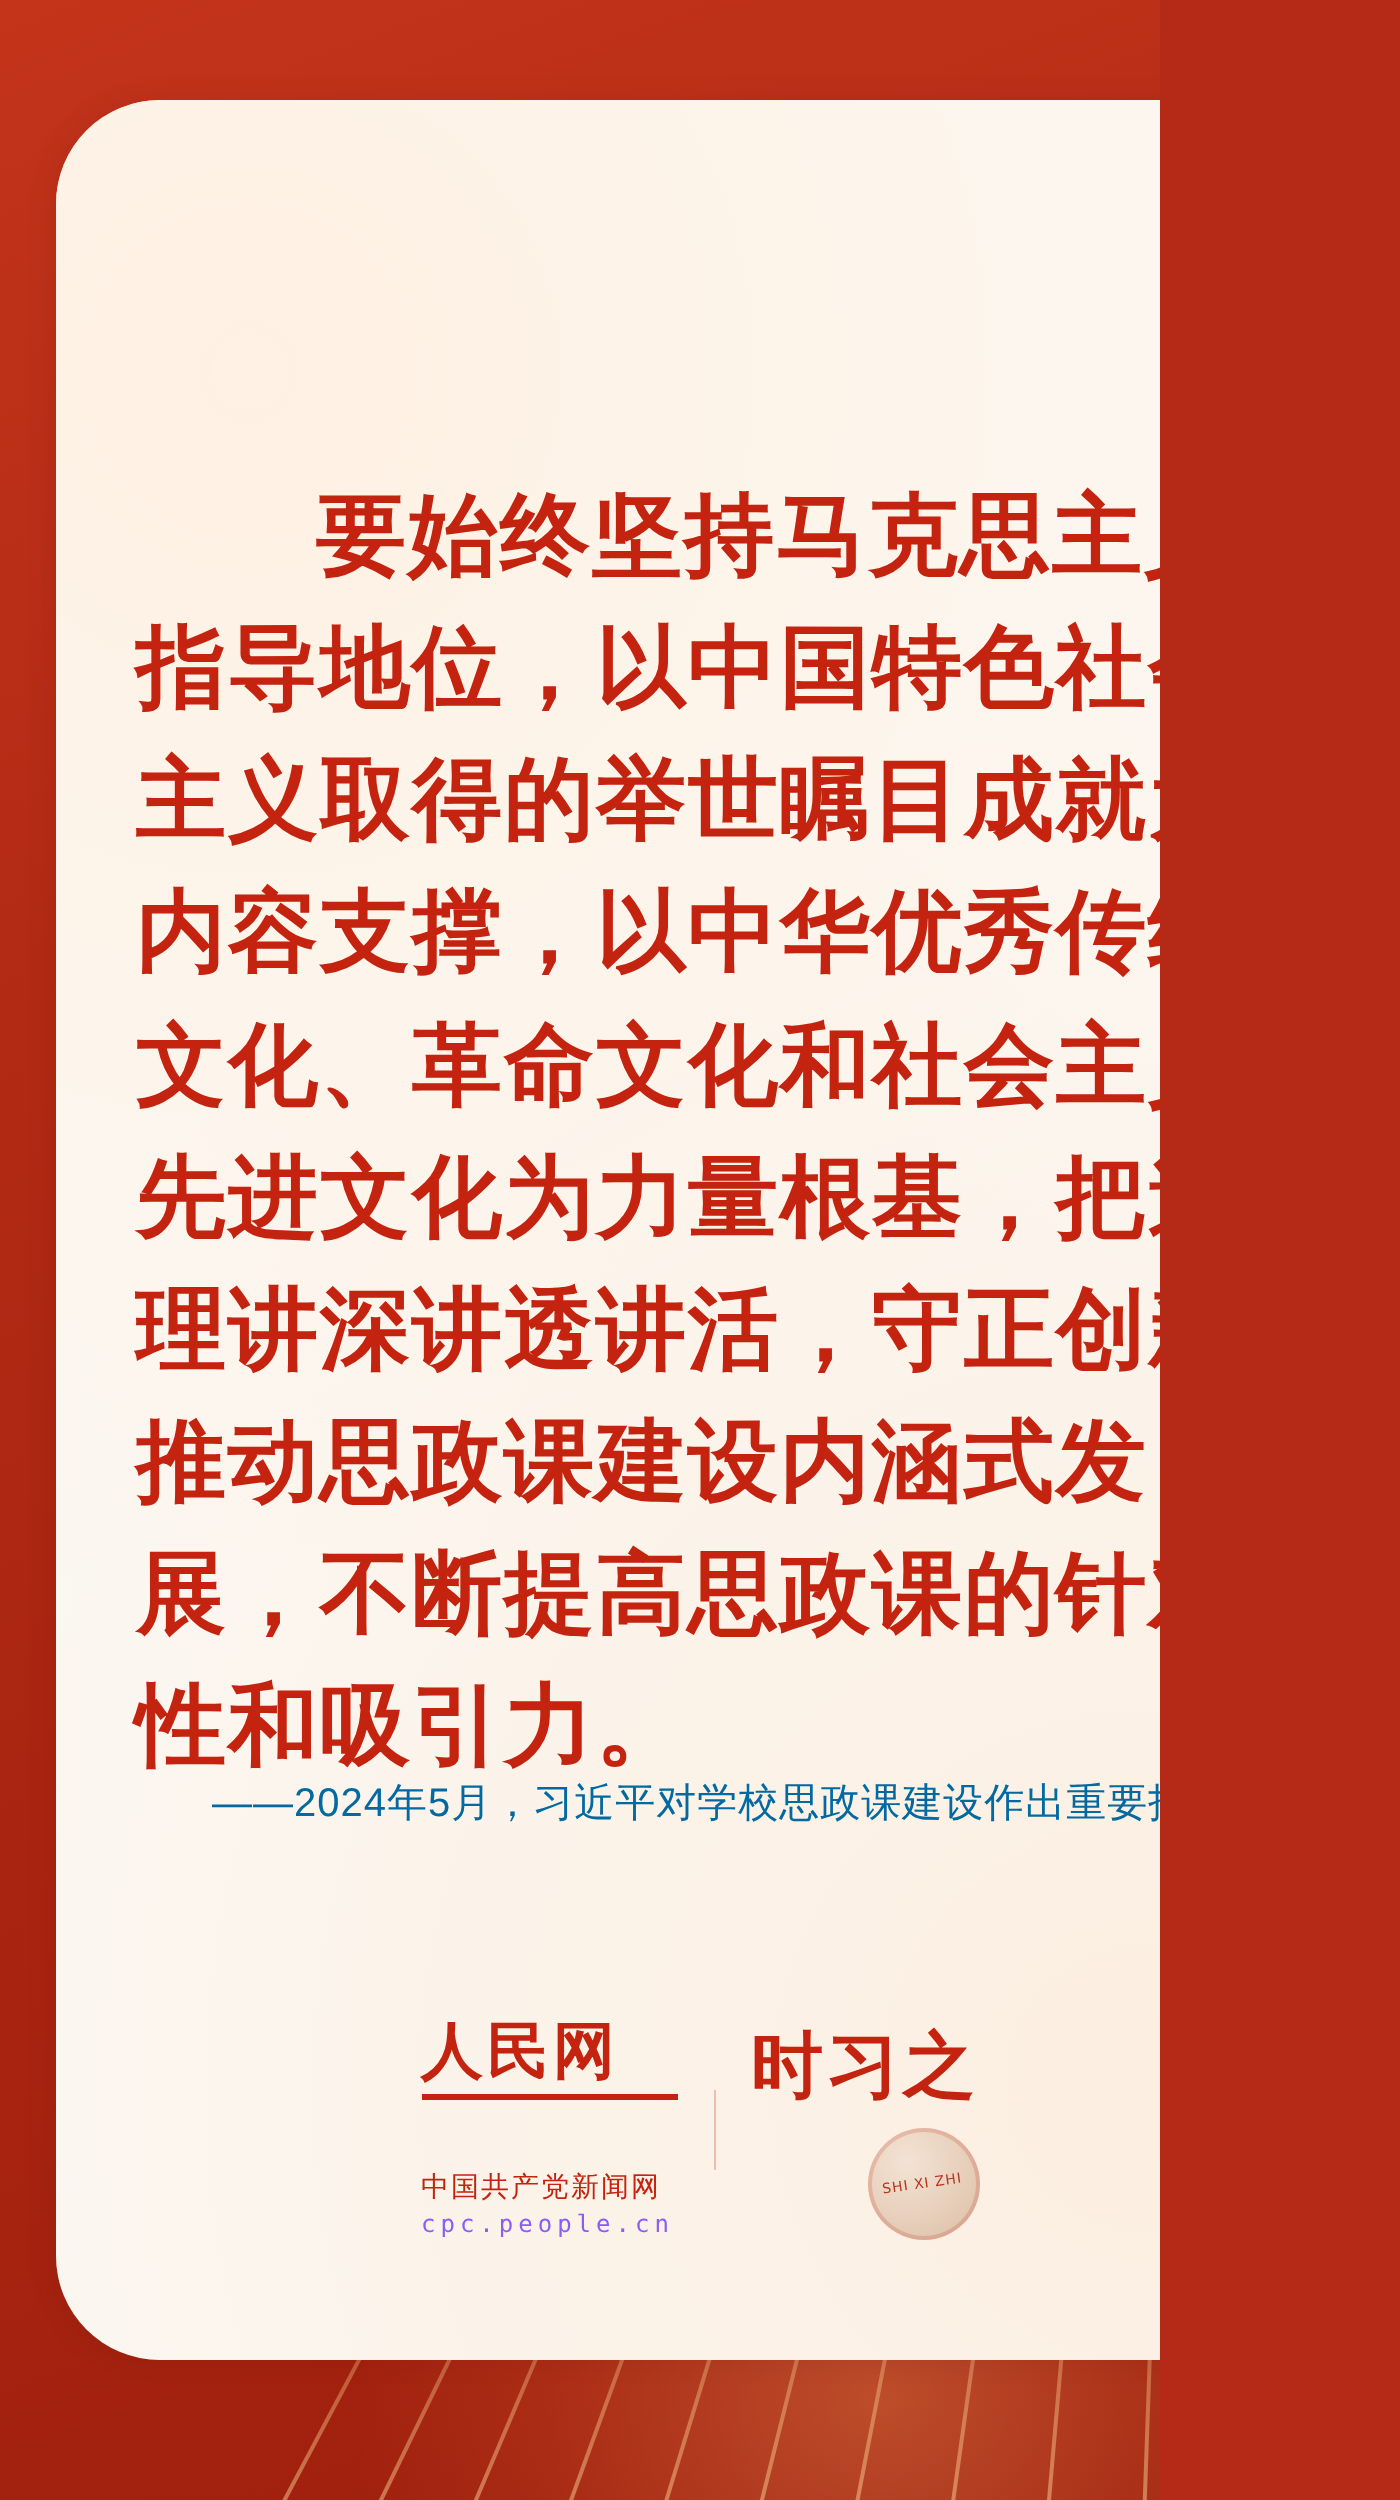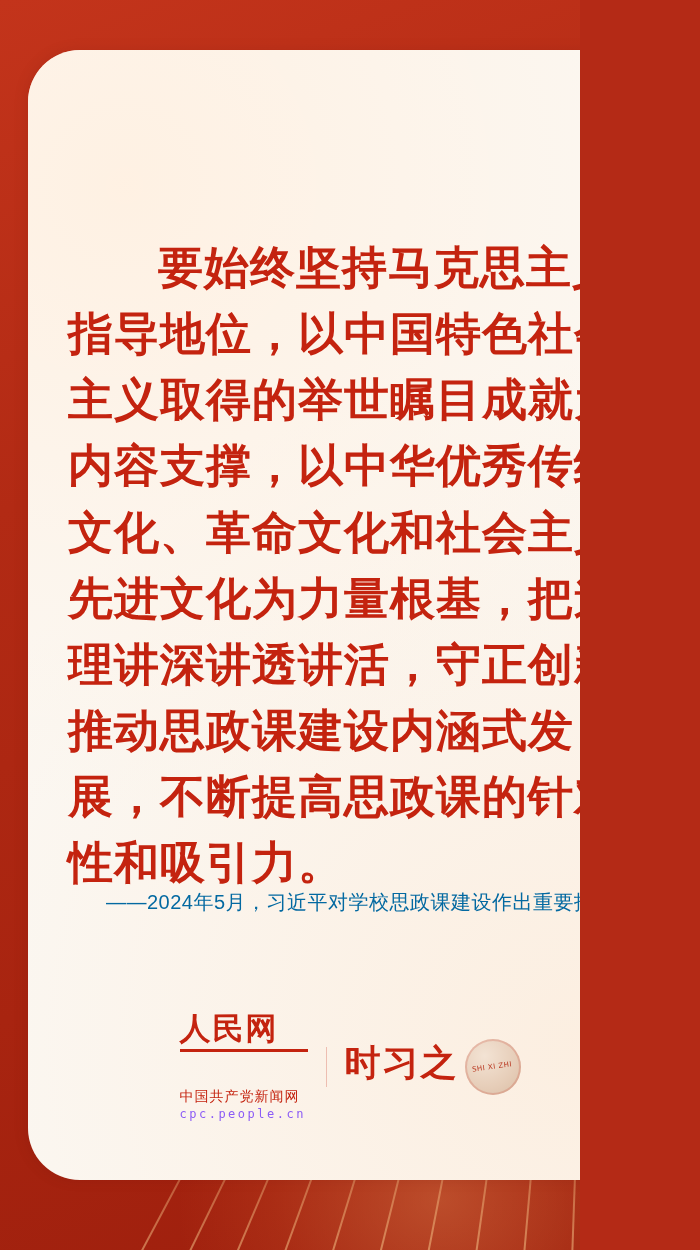--- a/index.html
+++ b/index.html
@@ -144,22 +144,23 @@
   .people-logo .pl-url {
     font-family: "DejaVu Sans Mono", "Liberation Mono", monospace;
     font-size: 12px;
     color: #8b5cf6;
     letter-spacing: 2.5px;
     margin-top: 5px;
   }
 
   .ssz-logo {
     display: flex;
-    align-items: flex-start;
+    align-items: flex-end;
     gap: 6px;
+    flex-direction: column;
   }
   .ssz-text {
     font-family: "DejaVu Serif", "Liberation Serif", serif;
     font-weight: bold;
     font-size: 36px;
     color: #c4230f;
     letter-spacing: 2px;
   }
   .ssz-seal {
     position: relative;

